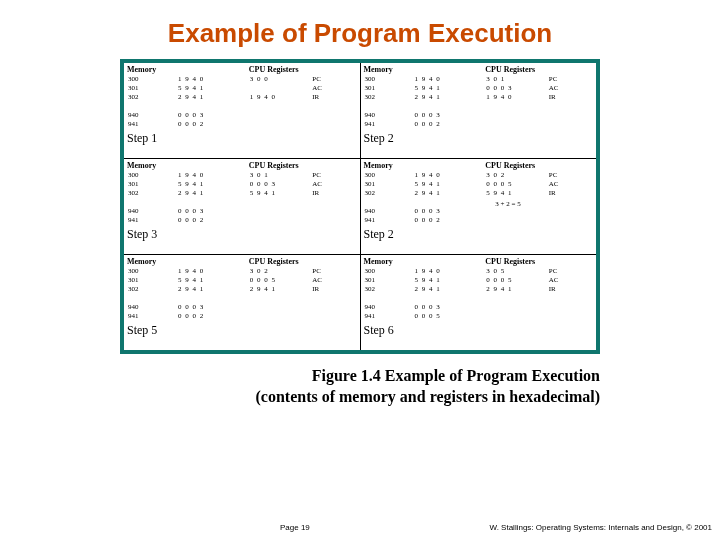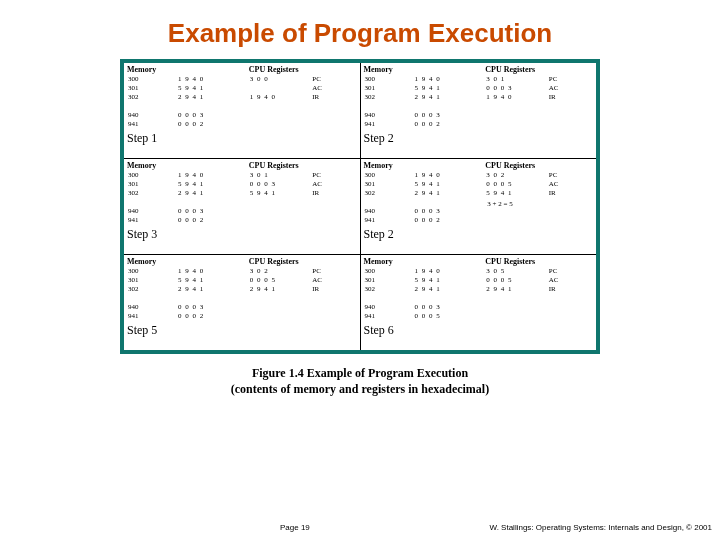--- a/index.html
+++ b/index.html
@@ -14,21 +14,21 @@
   table.mem td{border:none;padding:0 1px;height:9px;line-height:9px}
   .addr{padding-right:1px}
   .box{border:1px solid #000;padding:0 1px;min-width:20px;letter-spacing:1px}
   .gap{height:6px}
   .reg table{border-collapse:collapse;font-size:7px}
   .reg td{border:none;padding:0 1px;height:9px;line-height:9px}
   .reg .box{min-width:30px}
   .rl{padding-left:2px}
   .step{font-size:12px;margin-top:2px}
   .note{font-size:7px;position:absolute;white-space:nowrap}
-  .caption{text-align:center;font-family:'Times New Roman',serif;font-weight:bold;font-size:12px;margin-top:12px;line-height:1.3}
+  .caption{text-align:right;font-family:'Times New Roman',serif;font-weight:bold;font-size:16px;margin-top:12px;line-height:1.3}
   .footer{position:absolute;bottom:8px;left:0;right:0;font-size:8px}
   .page{position:absolute;left:280px;bottom:0}
   .cred{position:absolute;right:8px;bottom:0}
 </style>
 </head>
 <body>
 
 <div class="title">Example of Program Execution</div>
 
 <div class="fig">
@@ -249,21 +249,21 @@
                     <tr>
                       <td class="box">0 0 0 5</td>
                       <td class="rl">AC</td>
                     </tr>
                     <tr>
                       <td class="box">5 9 4 1</td>
                       <td class="rl">IR</td>
                     </tr>
                   </tbody>
                 </table>
-       <div class="note" style="margin-left:2px;margin-top:2px">3 + 2 = 5</div>
+       <div class="note" style="margin-left:10px;margin-top:2px">3 + 2 = 5</div>
      </div>
    </div>
    <div class="step">Step 2</div>
           </td>
         </tr>
     <tr>
           <td id="c4">
    <div class="blk" style="position:relative">
      <div class="col">
        <div class="hdr">Memory</div>

